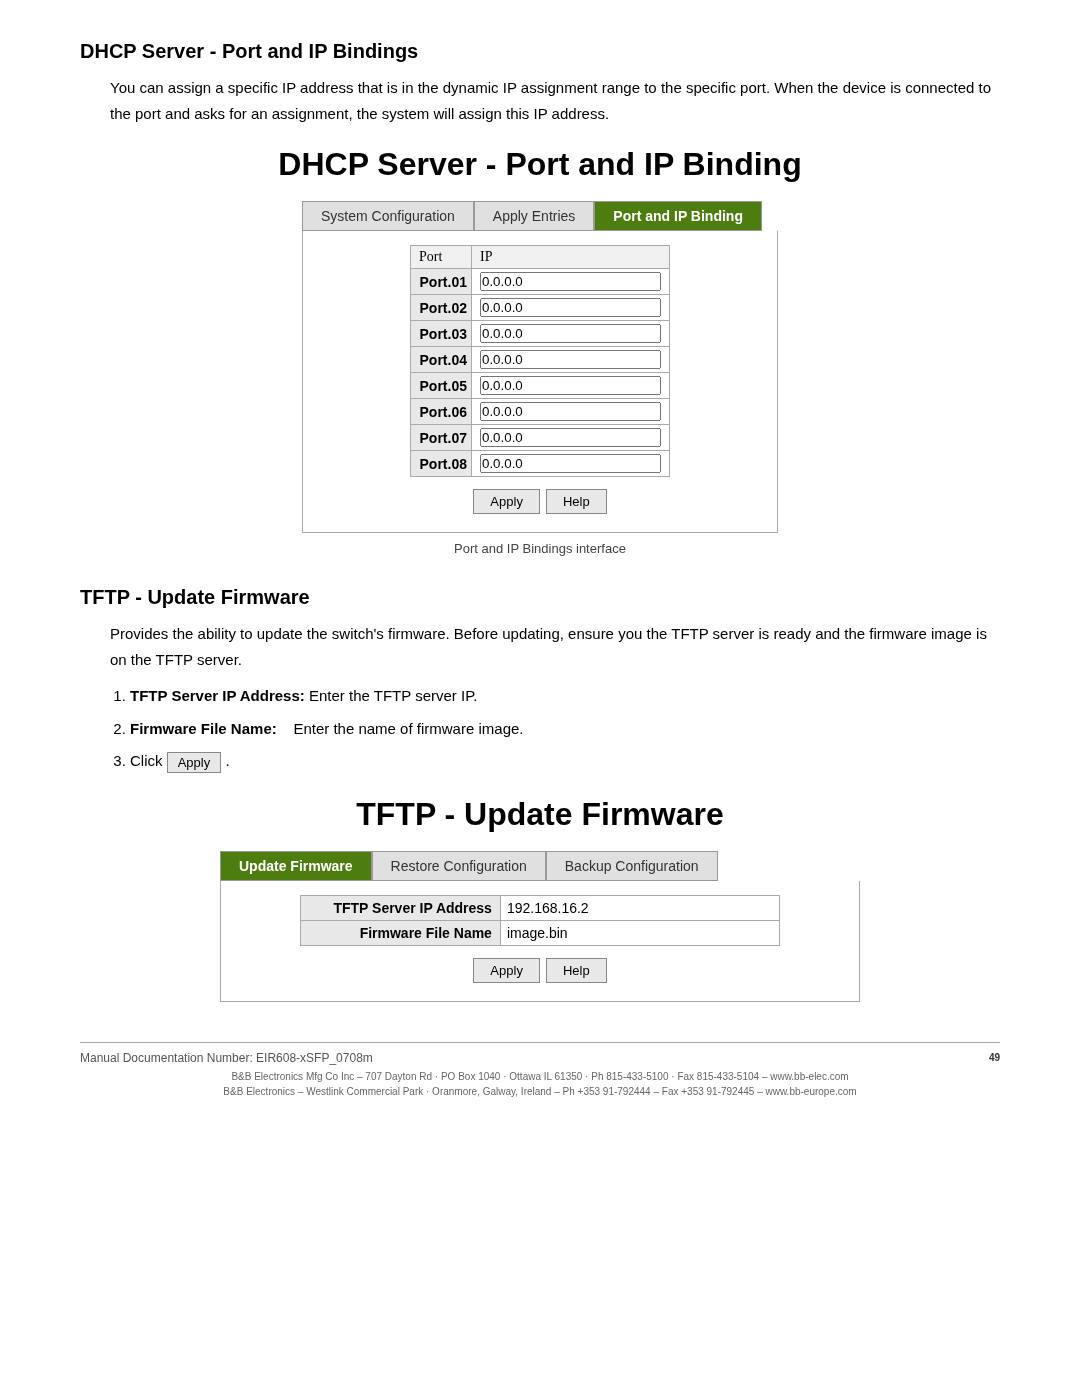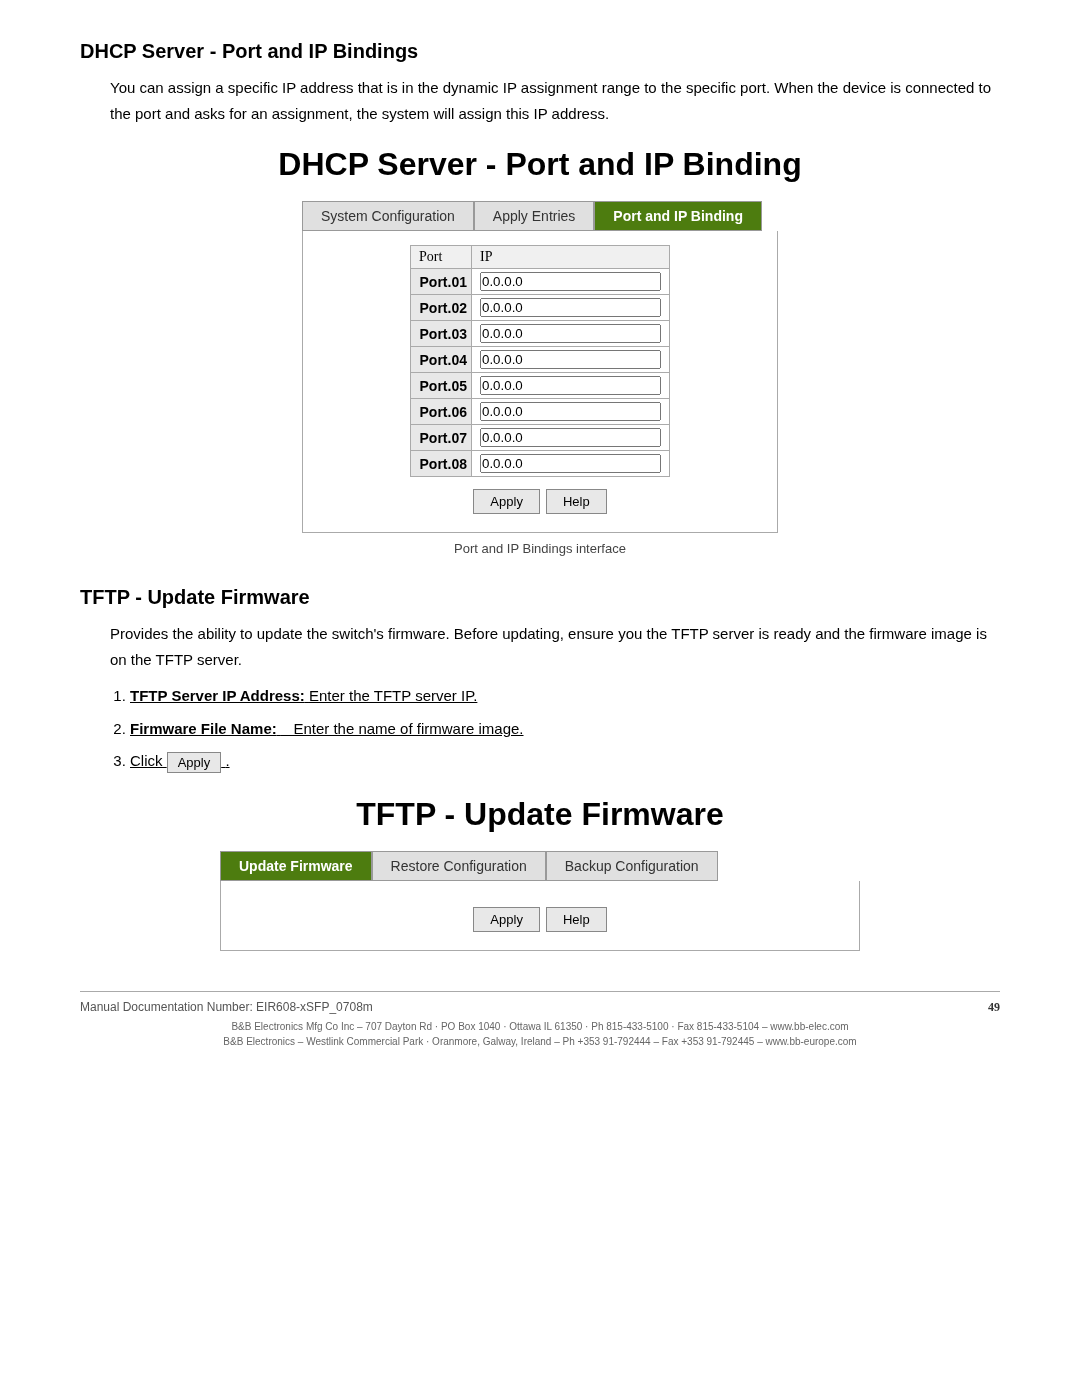--- a/index.html
+++ b/index.html
@@ -132,21 +132,20 @@
 
     ol.instruction-list {
       margin-left: 50px;
       margin-bottom: 10px;
       line-height: 1.9;
     }
 
     ol.instruction-list li {
       margin-bottom: 4px;
       font-size: 15px;
-      text-decoration: underline;
     }
 
     .apply-inline {
       display: inline-block;
       padding: 2px 10px;
       font-size: 13px;
       border: 1px solid #888;
       background: #e8e8e8;
       cursor: pointer;
       font-family: Arial, sans-serif;
@@ -169,24 +168,23 @@
       color: #444;
       gap: 46px;
     }
 
     .footer-doc {
       font-size: 12px;
       color: #555;
     }
 
     .footer-page {
-      font-size: 12px;
+      font-size: 10px;
       font-weight: bold;
       color: #333;
-      font-family: Liberation Serif, serif;
     }
 
     .footer-sub {
       text-align: center;
       font-size: 10px;
       color: #666;
       margin-top: 4px;
       line-height: 1.5;
     }
 
@@ -325,20 +323,32 @@
 
   <div class="dhcp-wrap">
     <div style="width:640px;">
       <div class="dhcp-tabs">
         <div class="dhcp-tab active">Update Firmware</div>
         <div class="dhcp-tab">Restore Configuration</div>
         <div class="dhcp-tab">Backup Configuration</div>
         <div class="dhcp-tab-spacer"></div>
       </div>
       <div class="dhcp-content">
+        <table class="tftp-form-table">
+          <tbody id="tftp-form-body">
+          <tr>
+      <td class="form-label">TFTP Server IP Address</td>
+      <td class="form-value"><input type="text" value="192.168.16.2" style=""></td>
+    </tr>
+              <tr>
+      <td class="form-label">Firmware File Name</td>
+      <td class="form-value"><input type="text" value="image.bin" style=""></td>
+    </tr>
+            </tbody>
+        </table>
         <div class="button-row">
           <button class="btn">Apply</button>
           <button class="btn">Help</button>
         </div>
       </div>
     </div>
   </div>
 </div>
 
 <hr class="footer-separator">

